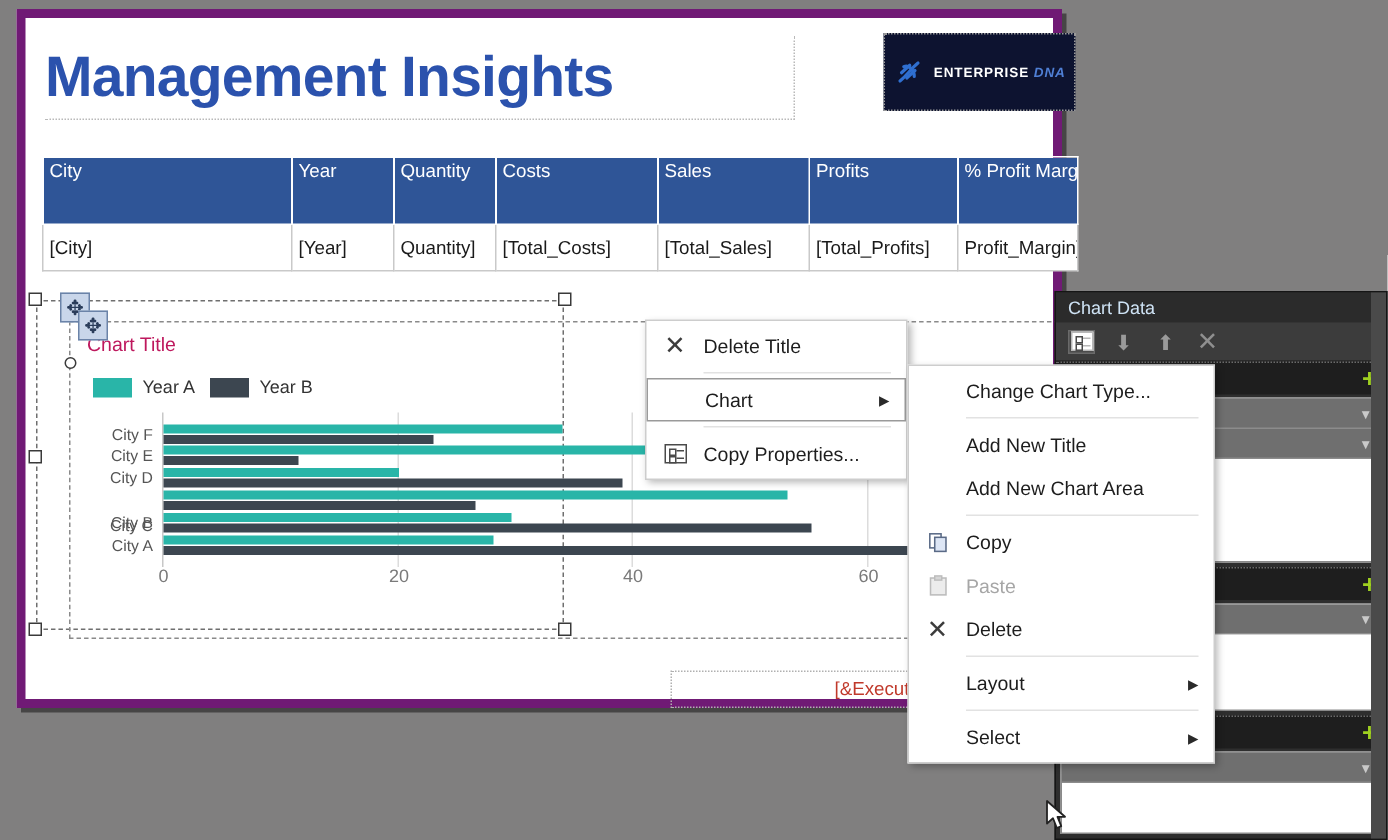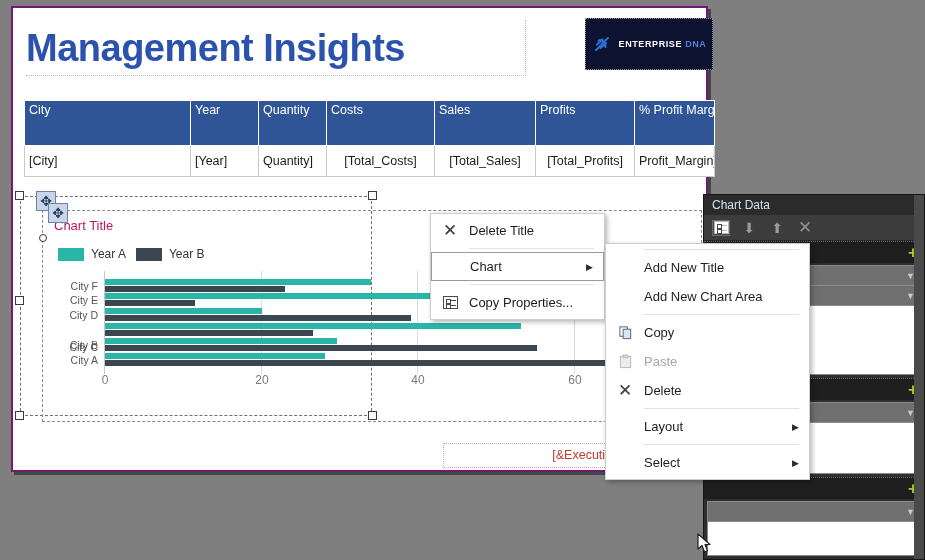--- a/index.html
+++ b/index.html
@@ -7,61 +7,61 @@
   body {
     width:925px; height:560px; overflow:hidden;
     font-family:"Liberation Sans", sans-serif;
     background:#807f7f;
     position:relative;
   }
 
   
   #design-surface{
     position:absolute; left:11px; top:6px; width:697px; height:466px;
-    background:#ffffff; border:2px solid #701a75;
+    background:#ffffff; border:6px solid #701a75;
     box-shadow:3px 3px 0 rgba(0,0,0,.45);
   }
   #surface-inner{ position:absolute; inset:0; }
 
   
   .hdr-title{
     position:absolute; left:13px; top:12px; width:500px; height:56px;
     color:#2b52ad; font-weight:bold; font-size:38px; letter-spacing:-0.5px;
     font-family:"Liberation Sans", sans-serif;
     line-height:56px; white-space:nowrap;
     border-bottom:1px dotted #b9b9b9; border-right:1px dotted #b9b9b9;
   }
   .logo-box{
     position:absolute; left:572px; top:10px; width:128px; height:52px;
     background:#0d1330; border:1px dotted #9a9a9a;
     display:flex; align-items:center; justify-content:center; gap:7px;
   }
   .logo-mark{ width:20px; height:20px; position:relative; flex:0 0 auto; }
   .logo-text{ font-size:9px; font-weight:bold; letter-spacing:.6px; color:#ffffff;}
-  .logo-text .dna{ color:#4f7fd4; }
+  .logo-text .dna{ color:#4f7fd4;font-style:italic; }
 
   
   .tablix{
     position:absolute; left:11px; top:92px; width:690px;
     border-collapse:collapse; table-layout:fixed;
   }
   .tablix th, .tablix td{
     border:1px solid #c9c9c9; padding:2px 4px; font-size:12.5px; height:22px;
     overflow:hidden; white-space:nowrap;
   }
   .tablix thead th{
     background:#2f5597; color:#ffffff; font-weight:normal; vertical-align:top;
     height:45px; border-color:#ffffff;
   }
   .tablix thead th.left{ text-align:left; }
   .tablix thead th.ctr{ text-align:left; }
   .tablix thead th.rt{ text-align:right; }
   .tablix tbody td{ color:#1a1a1a; background:#fff; height:31px; vertical-align:middle;}
   .tablix tbody td.left{ text-align:left; }
-  .tablix tbody td.ctr{ text-align:center;margin-top:28px; }
+  .tablix tbody td.ctr{ text-align:left;margin-top:28px; }
 
   
   #chart-region{
     position:absolute; left:7px; top:188px; width:352px; height:220px;
   }
   .sel-dash{
     position:absolute; inset:0;
     border:1px dashed #6f6f6f;
     background:#ffffff;
   }
@@ -391,20 +391,23 @@
       <span class="ico-props">
           <i class="r1"></i>
           <i class="r2"></i>
         </span>
     </span>
     <span>Copy Properties...</span>
   </div>
 </div>
 
 <div class="menu" id="menu-chart">
+  <div class="menu-item">
+    <span>Change Chart Type...</span>
+  </div>
   <div class="menu-sep"></div>
   <div class="menu-item">
     <span>Add New Title</span>
   </div>
   <div class="menu-item">
     <span>Add New Chart Area</span>
   </div>
   <div class="menu-sep"></div>
   <div class="menu-item">
     <span class="menu-ico">

